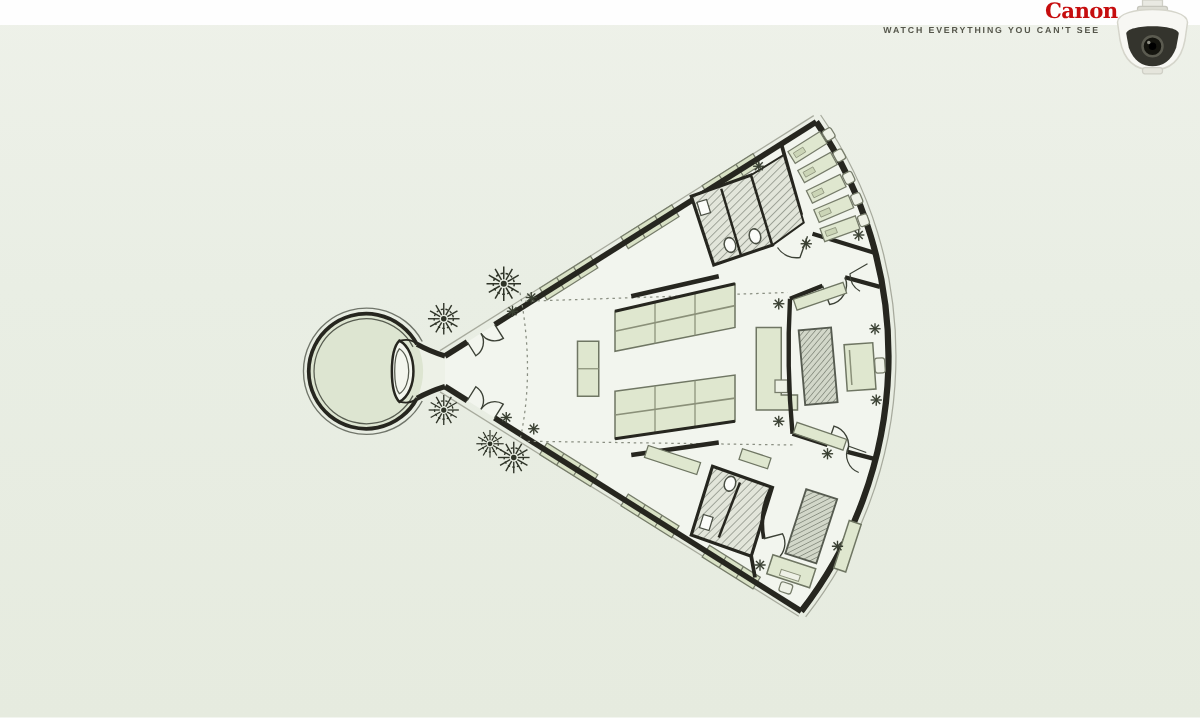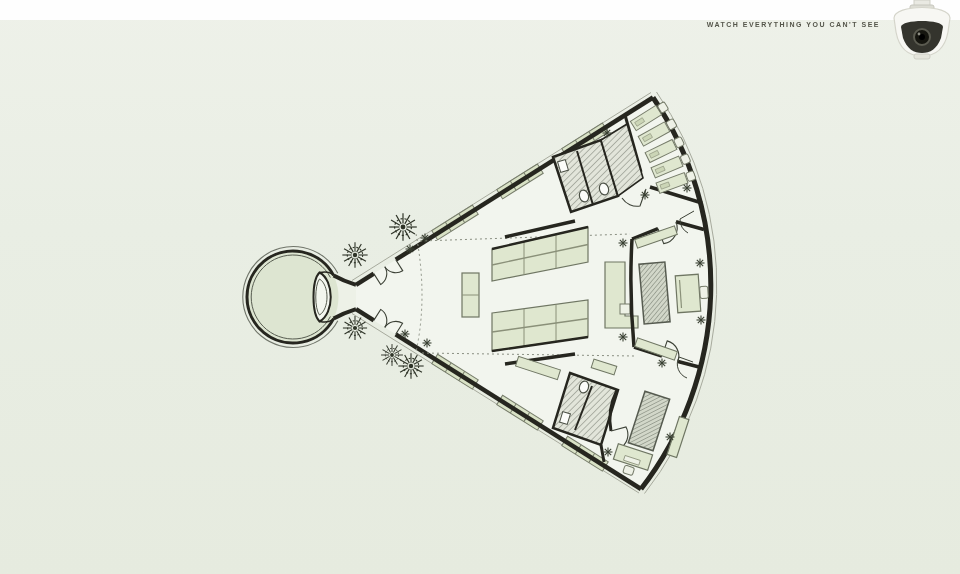--- a/index.html
+++ b/index.html
@@ -14,20 +14,21 @@
            letter-spacing:1.5px;color:#55564b;white-space:nowrap;}
   .camera-wrap{position:absolute;left:888px;top:0;width:68px;height:60px;}
   svg{display:block;}
   .plan{position:absolute;left:0;top:0;}
 </style>
 </head>
 <body>
 
 <div class="stage">
   <div class="top-band"></div>
+  <div class="brand-logo">Canon</div>
   <div class="tagline">WATCH EVERYTHING YOU CAN'T SEE</div>
 
   <div class="camera-wrap">
     <svg width="68" height="60" viewBox="0 0 68 60">
       <rect x="26" y="0" width="16" height="6" fill="#e9e9e2" stroke="#cfcfc6" stroke-width="1"></rect>
       <rect x="22" y="5" width="24" height="5" rx="2" fill="#dddDD4" stroke="#c6c6bd" stroke-width="1"></rect>
       <path d="M6,18 C6,4 62,4 62,18 L60,32 C57,48 48,56 34,56 C20,56 11,48 8,32 Z" fill="#f7f7f3" stroke="#d5d5cb" stroke-width="1.2"></path>
       <path d="M13,27 C13,19 55,19 55,27 L53,38 C49,49 42,53 34,53 C26,53 19,49 15,38 Z" fill="#34342d"></path>
       <circle cx="34" cy="37" r="8" fill="#15150f" stroke="#5b5b50" stroke-width="2"></circle>
       <circle cx="34" cy="37" r="3" fill="#000"></circle>

